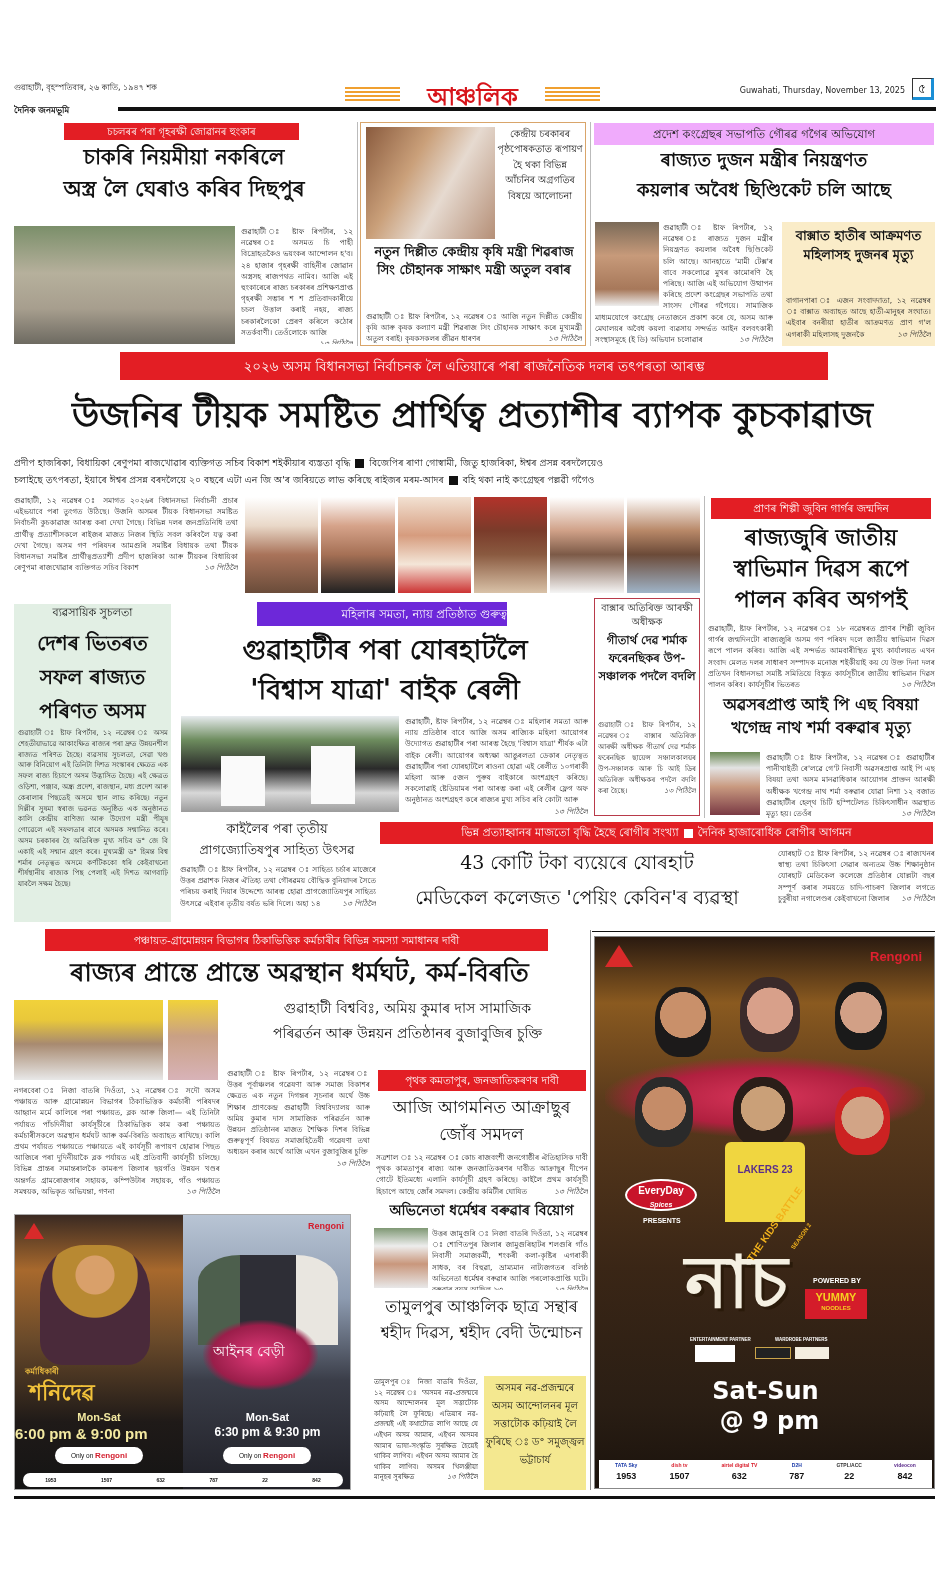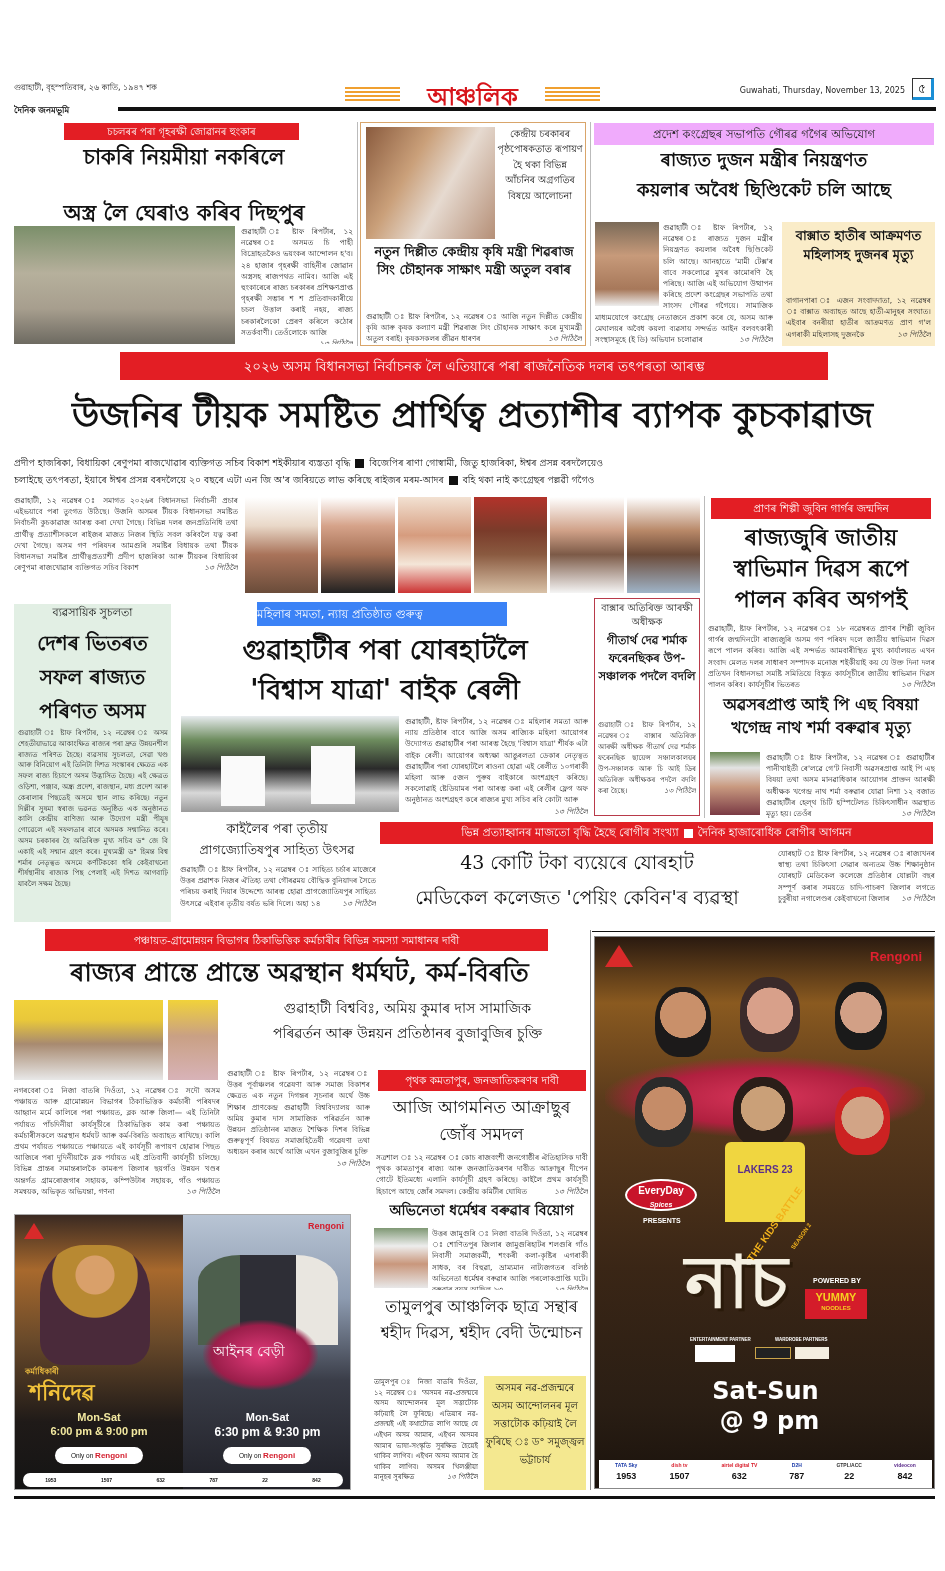--- a/index.html
+++ b/index.html
@@ -1,19 +1,19 @@
 <!DOCTYPE html>
 <html><head>
 <meta charset="utf-8">
 <style>
   * { box-sizing: border-box; margin: 0; padding: 0; }
   body { width: 945px; height: 1571px; background: #fff; font-family: "DejaVu Sans", sans-serif; color: #111; position: relative; overflow: hidden; }
   .abs { position: absolute; }
   .red-band { background: #e31e24; color: #fff; text-align: center; white-space: nowrap; overflow: hidden; }
-  .pink-band { background: #3b82f6; color: #fff; text-align: left; white-space: nowrap; overflow: hidden; }
+  .pink-band { background: #6d28d9; color: #fff; text-align: right; white-space: nowrap; overflow: hidden; }
   .gold-band { background: #f0abfc; color: #222; text-align: center; white-space: nowrap; overflow: hidden; }
   .hl { font-family: "DejaVu Serif", serif; font-weight: bold; color: #111; text-align: center; line-height: 1.15; }
   .body { font-size: 7.4px; line-height: 11.2px; color: #222; text-align: justify; overflow: hidden; }
   .cont { float: right; font-style: italic; }
   .photo { background: linear-gradient(135deg, #8a8f96, #c9c2b5 50%, #6f6a60); overflow: hidden; }
   .rule { background: #111; }
   .sq { display: inline-block; width: 9px; height: 9px; background: #111; margin: 0 5px; vertical-align: middle; }
   .face { position: absolute; border-radius: 45% 45% 40% 40%; background: #c8946c; }
 </style>
 </head>
@@ -25,21 +25,21 @@
   <div style="position:absolute;right:0;top:9px;width:55px;height:14px;background:repeating-linear-gradient(#f0a030 0 2px,transparent 2px 4px);"></div>
   <span style="font-family:'DejaVu Serif',serif;font-weight:bold;font-size:24px;color:#d7141a;">আঞ্চলিক</span>
 </div>
 <div class="abs" style="right:40px;top:86px;font-size:8px;color:#222;padding-left:12px;">Guwahati, Thursday, November 13, 2025</div>
 <div class="abs" style="right:11px;top:78px;width:22px;height:22px;border:1px solid #333;border-right:3px solid #1a8fd6;border-bottom:3px solid #1a8fd6;font-size:13px;text-align:center;line-height:20px;">৫</div>
 <div class="abs" style="left:14px;top:104px;font-size:8.5px;font-weight:bold;">দৈনিক জনমভূমি</div>
 <div class="abs rule" style="left:118px;top:107px;width:818px;height:4px;border-bottom:1px solid #111;background:#111;"></div>
 
 <div class="abs red-band" style="left:64px;top:123px;width:235px;height:17px;font-size:10px;line-height:17px;">চচলৰৰ পৰা গৃহৰক্ষী জোৱানৰ হুংকাৰ</div>
 <div class="abs hl" style="left:14px;top:145px;width:340px;font-size:21px;">চাকৰি নিয়মীয়া নকৰিলে</div>
-<div class="abs hl" style="left:14px;top:177px;width:340px;font-size:21px;margin-top:24px;">অস্ত্ৰ লৈ ঘেৰাও কৰিব দিছপুৰ</div>
+<div class="abs hl" style="left:14px;top:177px;width:340px;font-size:21px;">অস্ত্ৰ লৈ ঘেৰাও কৰিব দিছপুৰ</div>
 <div class="abs photo" style="left:14px;top:226px;width:221px;height:118px;background:linear-gradient(180deg,#7b8f6a 0%,#b6b09c 40%,#a79e8e 70%,#6d6a61 100%);"></div>
 <div class="abs body" style="left:241px;top:226px;width:112px;height:118px;">
   <span>গুৱাহাটী ঃ ষ্টাফ ৰিপৰ্টাৰ, ১২ নৱেম্বৰ ঃ অসমত চি পাহী বিদ্ৰোহতকৈও ভয়ংকৰ আন্দোলন হ'ব। ২৪ হাজাৰ গৃহৰক্ষী বাহিনীৰ জোৱান অস্ত্ৰসহ ৰাজপথত নামিব। আজি এই হুংকাৰেৰে ৰাজ্য চৰকাৰৰ প্ৰশিক্ষণপ্ৰাপ্ত গৃহৰক্ষী সম্ভাৰ শ শ প্ৰতিবাদকাৰীয়ে চচল উত্তাল কৰাই নহয়, ৰাজ্য চৰকাৰলৈকো প্ৰেৰণ কৰিলে কঠোৰ সতৰ্কবাণী। তেওঁলোকে আজি</span>
   <span class="cont">১৩ পিঠিলৈ</span>
 </div>
 
 <div class="abs" style="left:360px;top:122px;width:226px;height:224px;border:1px solid #d9a56a;"></div>
 <div class="abs photo" style="left:366px;top:127px;width:129px;height:112px;background:linear-gradient(120deg,#8a5b3e 0%,#caa07a 35%,#e6dad0 60%,#b58f77 100%);"></div>
 <div class="abs hl" style="left:497px;top:126px;width:86px;font-size:9.5px;line-height:15.4px;font-weight:normal;">কেন্দ্ৰীয় চৰকাৰৰ পৃষ্ঠপোষকতাত ৰূপায়ণ হৈ থকা বিভিন্ন আঁচনিৰ অগ্ৰগতিৰ বিষয়ে আলোচনা</div>
 <div class="abs hl" style="left:366px;top:243px;width:216px;font-size:13px;line-height:18px;">নতুন দিল্লীত কেন্দ্ৰীয় কৃষি মন্ত্ৰী শিৱৰাজ সিং চৌহানক সাক্ষাৎ মন্ত্ৰী অতুল বৰাৰ</div>
@@ -181,21 +181,21 @@
 </div>
 <div class="abs hl" style="left:484px;top:1376px;width:102px;height:114px;background:#f4e890;font-size:10px;line-height:18px;font-weight:normal;padding-top:3px;">অসমৰ নৱ-প্ৰজন্মৰে অসম আন্দোলনৰ মূল সত্তাটোক কঢ়িয়াই লৈ ফুৰিছে ঃ ড° সমুজ্জ্বল ভট্টাচাৰ্য</div>
 
 <div class="abs" style="left:14px;top:1214px;width:337px;height:276px;border:1px solid #aaa;overflow:hidden;">
   <div style="position:absolute;left:0;top:0;width:168px;height:276px;background:linear-gradient(180deg,#3a2a22 0%,#a8692d 20%,#6a4a2a 45%,#1f1a18 75%,#141414 100%);">
     <div style="position:absolute;left:9px;top:8px;width:0;height:0;border-left:10px solid transparent;border-right:10px solid transparent;border-bottom:16px solid #d92a2a;"></div>
     <div style="position:absolute;left:25px;top:30px;width:110px;height:120px;border-radius:40% 40% 20% 20%;background:radial-gradient(circle at 50% 25%,#d9a06a 0 18%,#b88932 19% 40%,#4a2a3a 41%);"></div>
     <div style="position:absolute;left:10px;top:150px;font-size:8px;color:#f0c040;font-weight:bold;">কৰ্মাধিকাৰী</div>
     <div style="position:absolute;left:14px;top:160px;font-size:22px;color:#f2c23a;font-weight:bold;font-family:'DejaVu Serif',serif;">শনিদেৱ</div>
     <div style="position:absolute;left:0;top:196px;width:168px;text-align:center;font-size:11px;color:#f3e9a0;font-weight:bold;font-family:'Liberation Sans',sans-serif;">Mon-Sat</div>
-    <div style="position:absolute;left:0;top:210px;width:168px;text-align:center;font-size:11px;color:#f3e9a0;font-weight:bold;font-family:'Liberation Sans',sans-serif;">6:00 pm &amp; 9:00 pm</div>
+    <div style="position:absolute;left:0;top:210px;width:168px;font-size:15px;color:#f3e9a0;font-weight:bold;font-family:'Liberation Sans',sans-serif;">6:00 pm &amp; 9:00 pm</div>
     <div style="position:absolute;left:40px;top:232px;width:88px;height:17px;background:#fff;border-radius:9px;text-align:center;font-size:6.5px;line-height:17px;font-family:'Liberation Sans',sans-serif;">
       <span>Only on</span> <b style="color:#d41c2c;font-size:8px;">Rengoni</b>
     </div>
   </div>
   <div style="position:absolute;left:168px;top:0;width:169px;height:276px;background:linear-gradient(180deg,#b8c4d4 0%,#8d9bb0 30%,#3a3d48 60%,#1f1f26 100%);">
     <div style="position:absolute;right:8px;top:6px;font-size:9px;color:#d41c2c;font-weight:bold;font-family:'Liberation Sans',sans-serif;">Rengoni</div>
     <div style="position:absolute;left:15px;top:40px;width:140px;height:90px;background:linear-gradient(90deg,#4d5f4d 0 30%,#2e2e36 30% 70%,#e9e6e0 70%);border-radius:30% 30% 0 0;"></div>
     <div style="position:absolute;left:20px;top:105px;width:115px;height:70px;background:radial-gradient(ellipse,#e23a7a 0%,#9a1e4a 60%,transparent 72%);"></div>
     <div style="position:absolute;left:30px;top:125px;font-size:14px;color:#fff;font-family:'DejaVu Serif',serif;">আইনৰ বেড়ী</div>
     <div style="position:absolute;left:0;top:196px;width:169px;text-align:center;font-size:11px;color:#fff;font-weight:bold;font-family:'Liberation Sans',sans-serif;">Mon-Sat</div>

